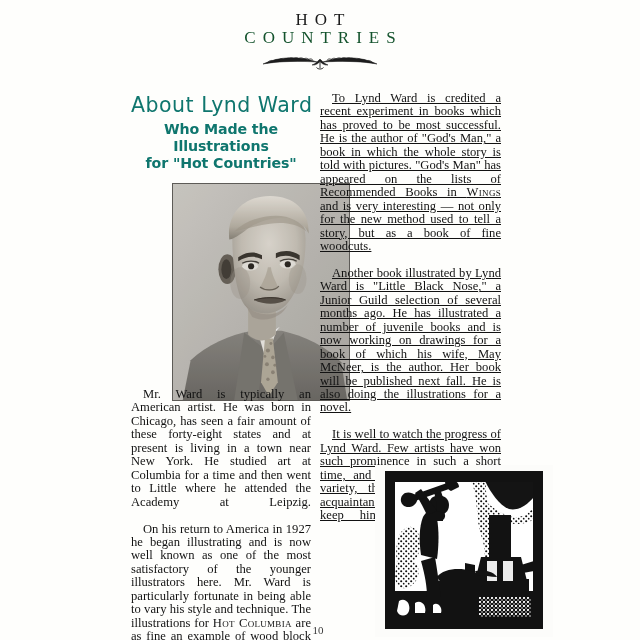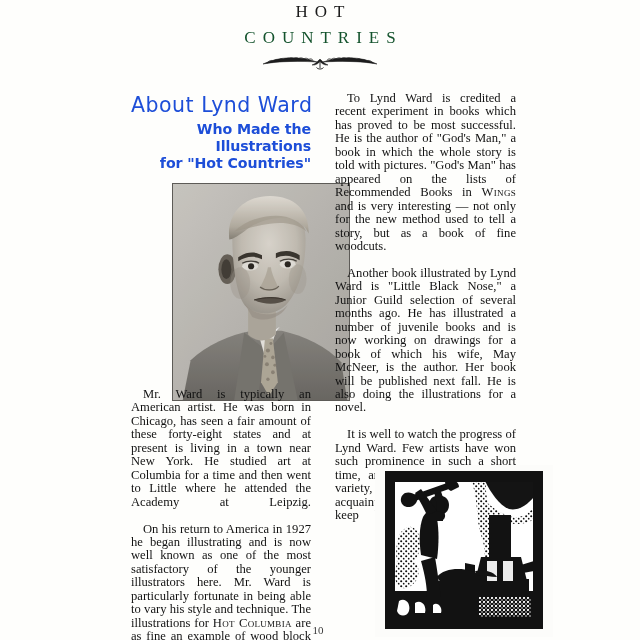--- a/index.html
+++ b/index.html
@@ -18,21 +18,21 @@
   }
 
   
   .runhead {
     position: absolute;
     left: 0;
     width: 640px;
     text-align: center;
   }
   #runhead-line1 {
-    top: 2px;
+    top: 10px;
     font-size: 17px;
     letter-spacing: 7px;
     text-indent: 7px;
     color: #1a1a1a;
   }
   #runhead-line2 {
     top: 28px;
     font-size: 17px;
     letter-spacing: 7px;
     text-indent: 7px;
@@ -49,37 +49,37 @@
   }
 
   
   #headline-block {
     position: absolute;
     top: 94px;
     left: 131px;
     width: 180px;
     text-align: center;
     font-family: "DejaVu Sans", sans-serif;
-    color: #1d4ed8;
+    color: #0f766e;
   }
   #article-title {
     font-size: 20.5px;
     letter-spacing: 0.5px;
     line-height: 1.08;
     font-weight: 400;
     white-space: nowrap;
   }
   #article-subtitle {
     margin-top: 5px;
     font-size: 14.2px;
     font-weight: bold;
     line-height: 1.2;
     letter-spacing: -0.1px;
   }
-  #article-subtitle .sub-line { display: block; text-align: right; }
+  #article-subtitle .sub-line { display: block; }
 
   
   #portrait-figure {
     position: absolute;
     left: 132px;
     top: 167px;
     width: 178px;
     height: 218px;
     border: 1.5px solid #5d5b57;
     box-sizing: border-box;
@@ -110,23 +110,24 @@
     color: #121212;
     -webkit-hyphens: none;
     hyphens: none;
   }
   #col-left {
     left: 131px;
     top: 388px;
     width: 180px;
   }
   #col-right {
-    left: 335px;
+    left: 320px;
     top: 92px;
     width: 181px;
+    text-decoration: underline;
   }
   .column p {
     margin: 0;
     text-indent: 12px;
     text-align: justify;
   }
   .column p:last-child { text-align: justify; }
   .smallcaps {
     font-variant: small-caps;
     letter-spacing: 0.3px;

